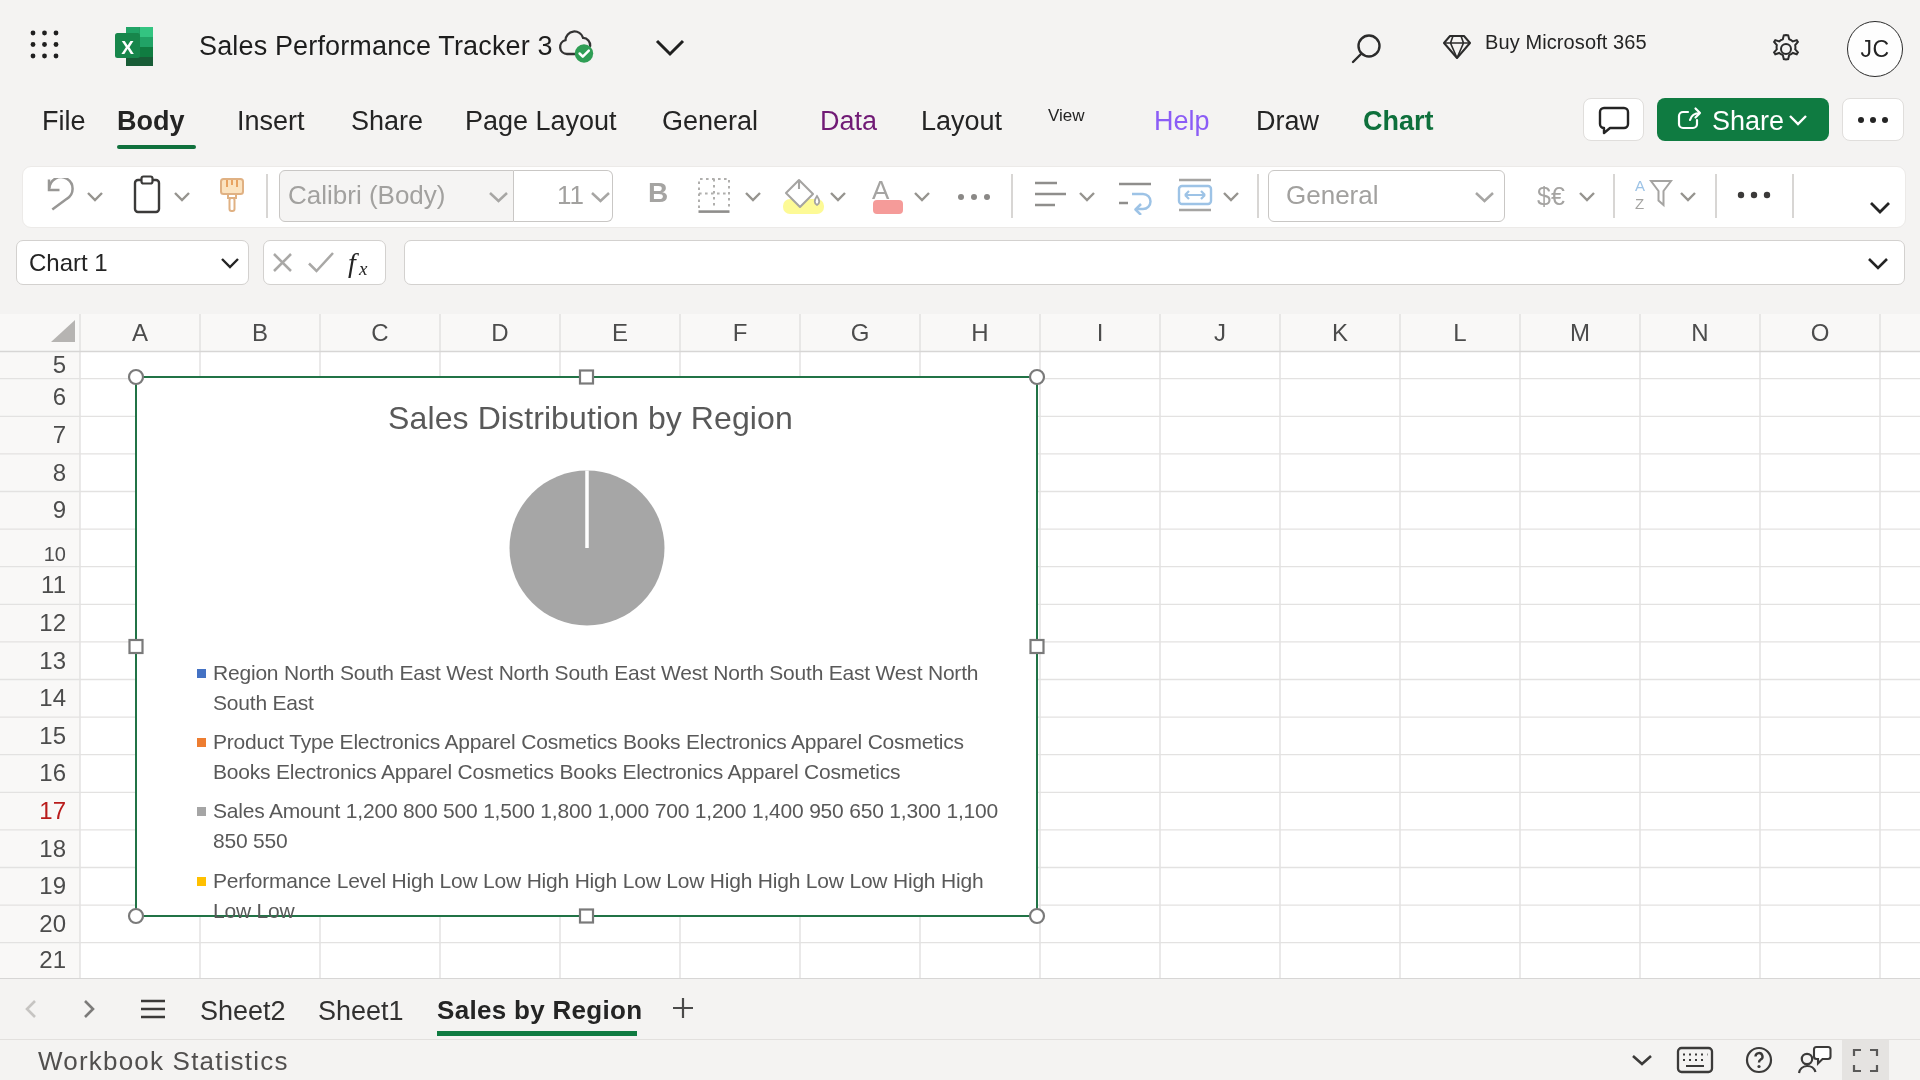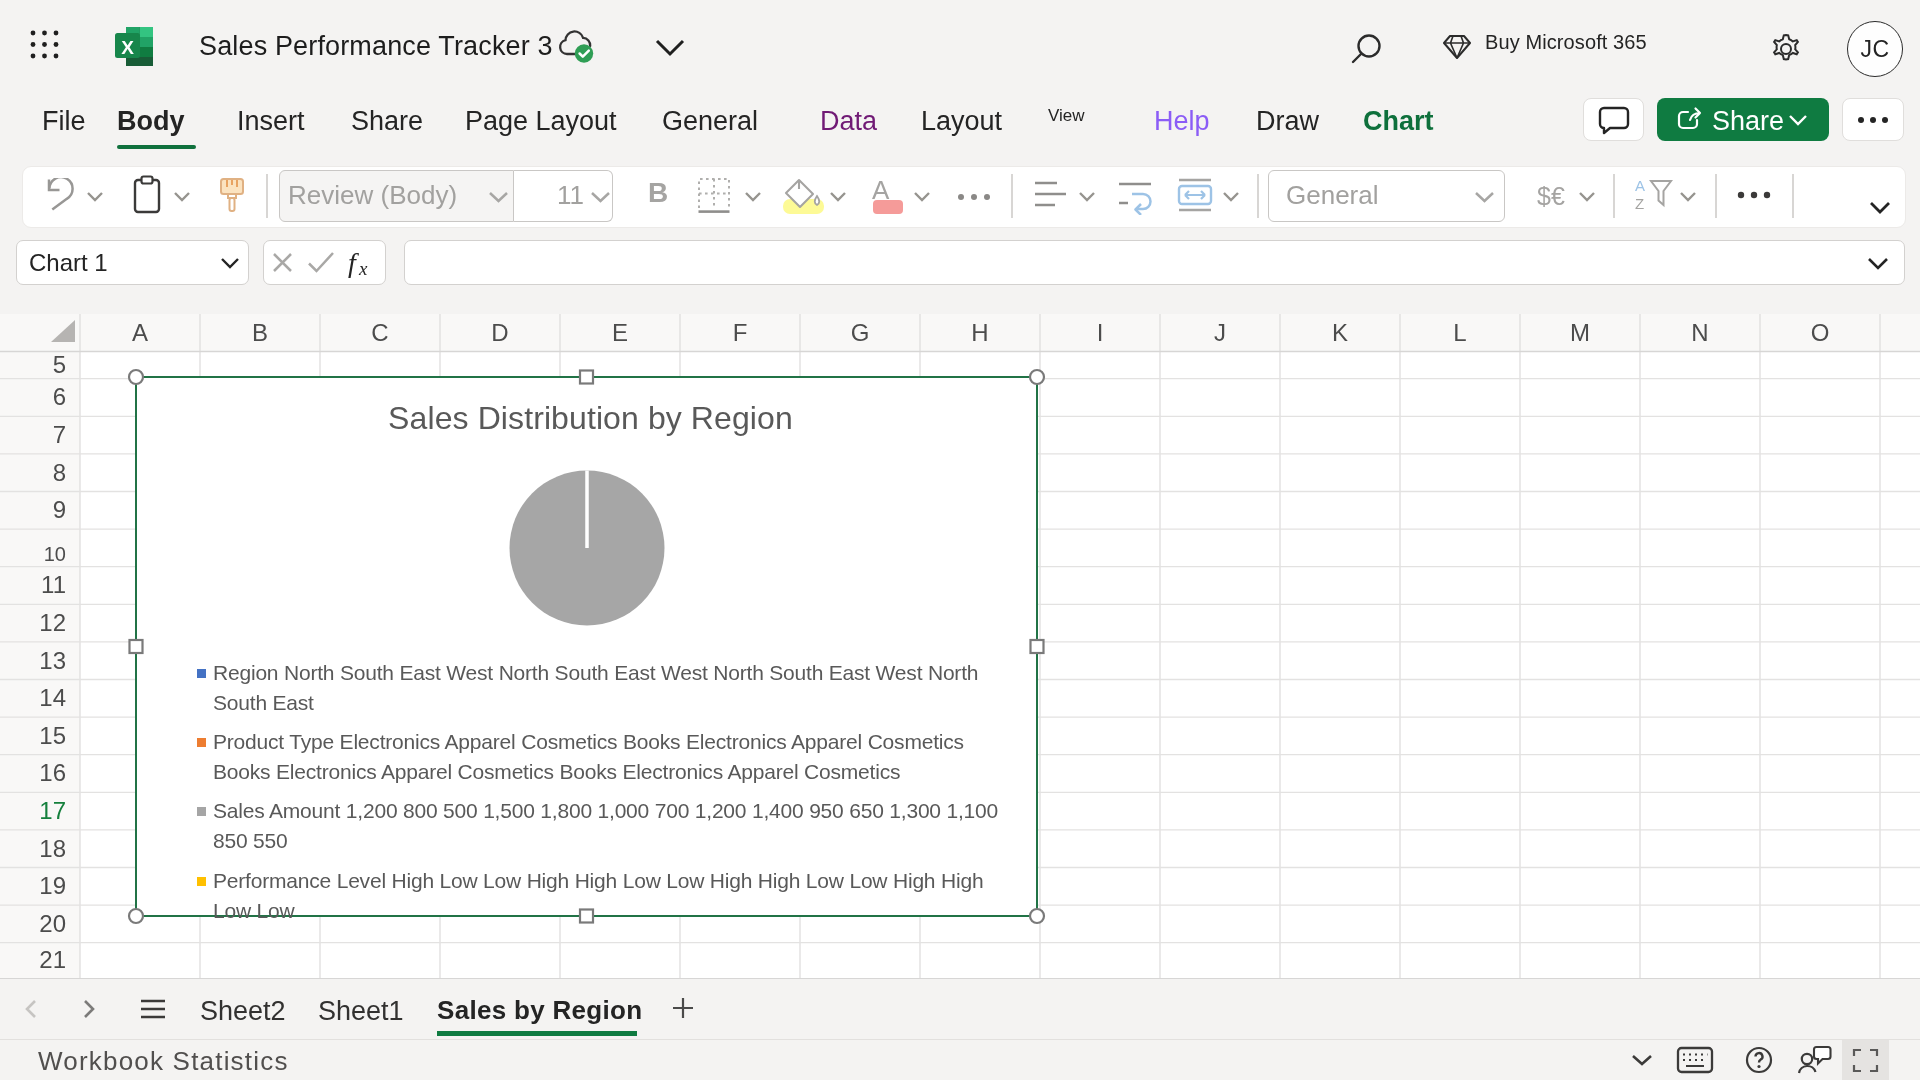--- a/index.html
+++ b/index.html
@@ -103,21 +103,21 @@
     <path d="M2 2 L9.0 9 L16 2" fill="none" stroke="#96948f" stroke-width="2.4"></path>
   </svg>
 <svg class="abs" style="left:219px;top:177px" width="26" height="38" viewBox="0 0 26 38">
   <rect x="2" y="2" width="22" height="15" rx="2.5" fill="#fbe3c0" stroke="#e0b183" stroke-width="2"></rect>
   <path d="M8 3 v7 M13 3 v5 M18 3 v7" stroke="#e8a361" stroke-width="2" fill="none"></path>
   <path d="M9 17 v4 h8 v-4" fill="none" stroke="#e0b183" stroke-width="2"></path>
   <rect x="10.5" y="21" width="5" height="13" rx="2" fill="none" stroke="#e0b183" stroke-width="2"></rect>
 </svg>
 <div class="abs" style="left:266px;top:174px;width:1.5px;height:44px;background:#d8d6d4;"></div>
 <div class="abs" style="left:279px;top:170px;width:235px;height:52px;background:#f5f4f3;border:1.4px solid #c9c7c5;border-radius:6px 0 0 6px;"></div>
-<div class="abs" style="left:288px;top:180px;font-size:26px;color:#a2a19f;">Review (Body)</div>
+<div class="abs" style="left:288px;top:180px;font-size:26px;color:#a2a19f;">Calibri (Body)</div>
 <svg class="abs" style="left:488px;top:191px" width="21" height="12" viewBox="0 0 21 12">
     <path d="M2 2 L10.5 10 L19 2" fill="none" stroke="#a7a6a4" stroke-width="2.5"></path>
   </svg>
 <div class="abs" style="left:514px;top:170px;width:99px;height:52px;background:#fff;border:1.4px solid #c9c7c5;border-left:none;border-radius:0 6px 6px 0;"></div>
 <div class="abs" style="left:557px;top:180px;font-size:26px;color:#a2a19f;">11</div>
 <svg class="abs" style="left:590px;top:191px" width="21" height="12" viewBox="0 0 21 12">
     <path d="M2 2 L10.5 10 L19 2" fill="none" stroke="#a7a6a4" stroke-width="2.5"></path>
   </svg>
 <div class="abs" style="left:648px;top:177px;font-size:28px;font-weight:bold;color:#a5a4a2;">B</div>
 <svg class="abs" style="left:696px;top:177px" width="38" height="38" viewBox="0 0 38 38">
@@ -273,21 +273,21 @@
 <div class="abs" style="left:0;top:416.3px;width:66px;height:37.6px;display:flex;align-items:center;justify-content:flex-end;font-size:24px;color:#4c4c4c;">7</div>
 <div class="abs" style="left:0;top:453.9px;width:66px;height:37.6px;display:flex;align-items:center;justify-content:flex-end;font-size:24px;color:#4c4c4c;">8</div>
 <div class="abs" style="left:0;top:491.5px;width:66px;height:37.6px;display:flex;align-items:center;justify-content:flex-end;font-size:24px;color:#4c4c4c;">9</div>
 <div class="abs" style="left:0;top:529.1px;width:66px;height:51px;display:flex;align-items:center;justify-content:flex-end;font-size:20px;color:#4c4c4c;">10</div>
 <div class="abs" style="left:0;top:566.7px;width:66px;height:37.6px;display:flex;align-items:center;justify-content:flex-end;font-size:24px;color:#4c4c4c;">11</div>
 <div class="abs" style="left:0;top:604.3px;width:66px;height:37.6px;display:flex;align-items:center;justify-content:flex-end;font-size:24px;color:#4c4c4c;">12</div>
 <div class="abs" style="left:0;top:641.9px;width:66px;height:37.6px;display:flex;align-items:center;justify-content:flex-end;font-size:24px;color:#4c4c4c;">13</div>
 <div class="abs" style="left:0;top:679.5px;width:66px;height:37.6px;display:flex;align-items:center;justify-content:flex-end;font-size:24px;color:#4c4c4c;">14</div>
 <div class="abs" style="left:0;top:717.1px;width:66px;height:37.6px;display:flex;align-items:center;justify-content:flex-end;font-size:24px;color:#4c4c4c;">15</div>
 <div class="abs" style="left:0;top:754.7px;width:66px;height:37.6px;display:flex;align-items:center;justify-content:flex-end;font-size:24px;color:#4c4c4c;">16</div>
-<div class="abs" style="left:0;top:792.3px;width:66px;height:37.6px;display:flex;align-items:center;justify-content:flex-end;font-size:24px;color:#15803d;">17</div>
+<div class="abs" style="left:0;top:792.3px;width:66px;height:37.6px;display:flex;align-items:center;justify-content:flex-end;font-size:24px;color:#b91c1c;">17</div>
 <div class="abs" style="left:0;top:829.9px;width:66px;height:37.6px;display:flex;align-items:center;justify-content:flex-end;font-size:24px;color:#4c4c4c;">18</div>
 <div class="abs" style="left:0;top:867.5px;width:66px;height:37.6px;display:flex;align-items:center;justify-content:flex-end;font-size:24px;color:#4c4c4c;">19</div>
 <div class="abs" style="left:0;top:905.1px;width:66px;height:37.6px;display:flex;align-items:center;justify-content:flex-end;font-size:24px;color:#4c4c4c;">20</div>
 <div class="abs" style="left:0;top:942.7px;width:66px;height:35.3px;display:flex;align-items:center;justify-content:flex-end;font-size:24px;color:#4c4c4c;">21</div>
 <div class="abs" style="left:135px;top:376px;width:903px;height:541px;background:#fff;border:2px solid #217346;"></div>
 <div class="abs" style="left:141px;top:400px;width:899px;text-align:center;font-size:32px;color:#595959;letter-spacing:0.1px;">Sales Distribution by Region</div>
 <svg class="abs" style="left:508px;top:469px" width="158" height="158" viewBox="0 0 158 158">
   <circle cx="79" cy="79" r="77.5" fill="#a6a6a6"></circle>
   <line x1="79" y1="79" x2="79" y2="1.5" stroke="#fff" stroke-width="3.5"></line>
 </svg>

